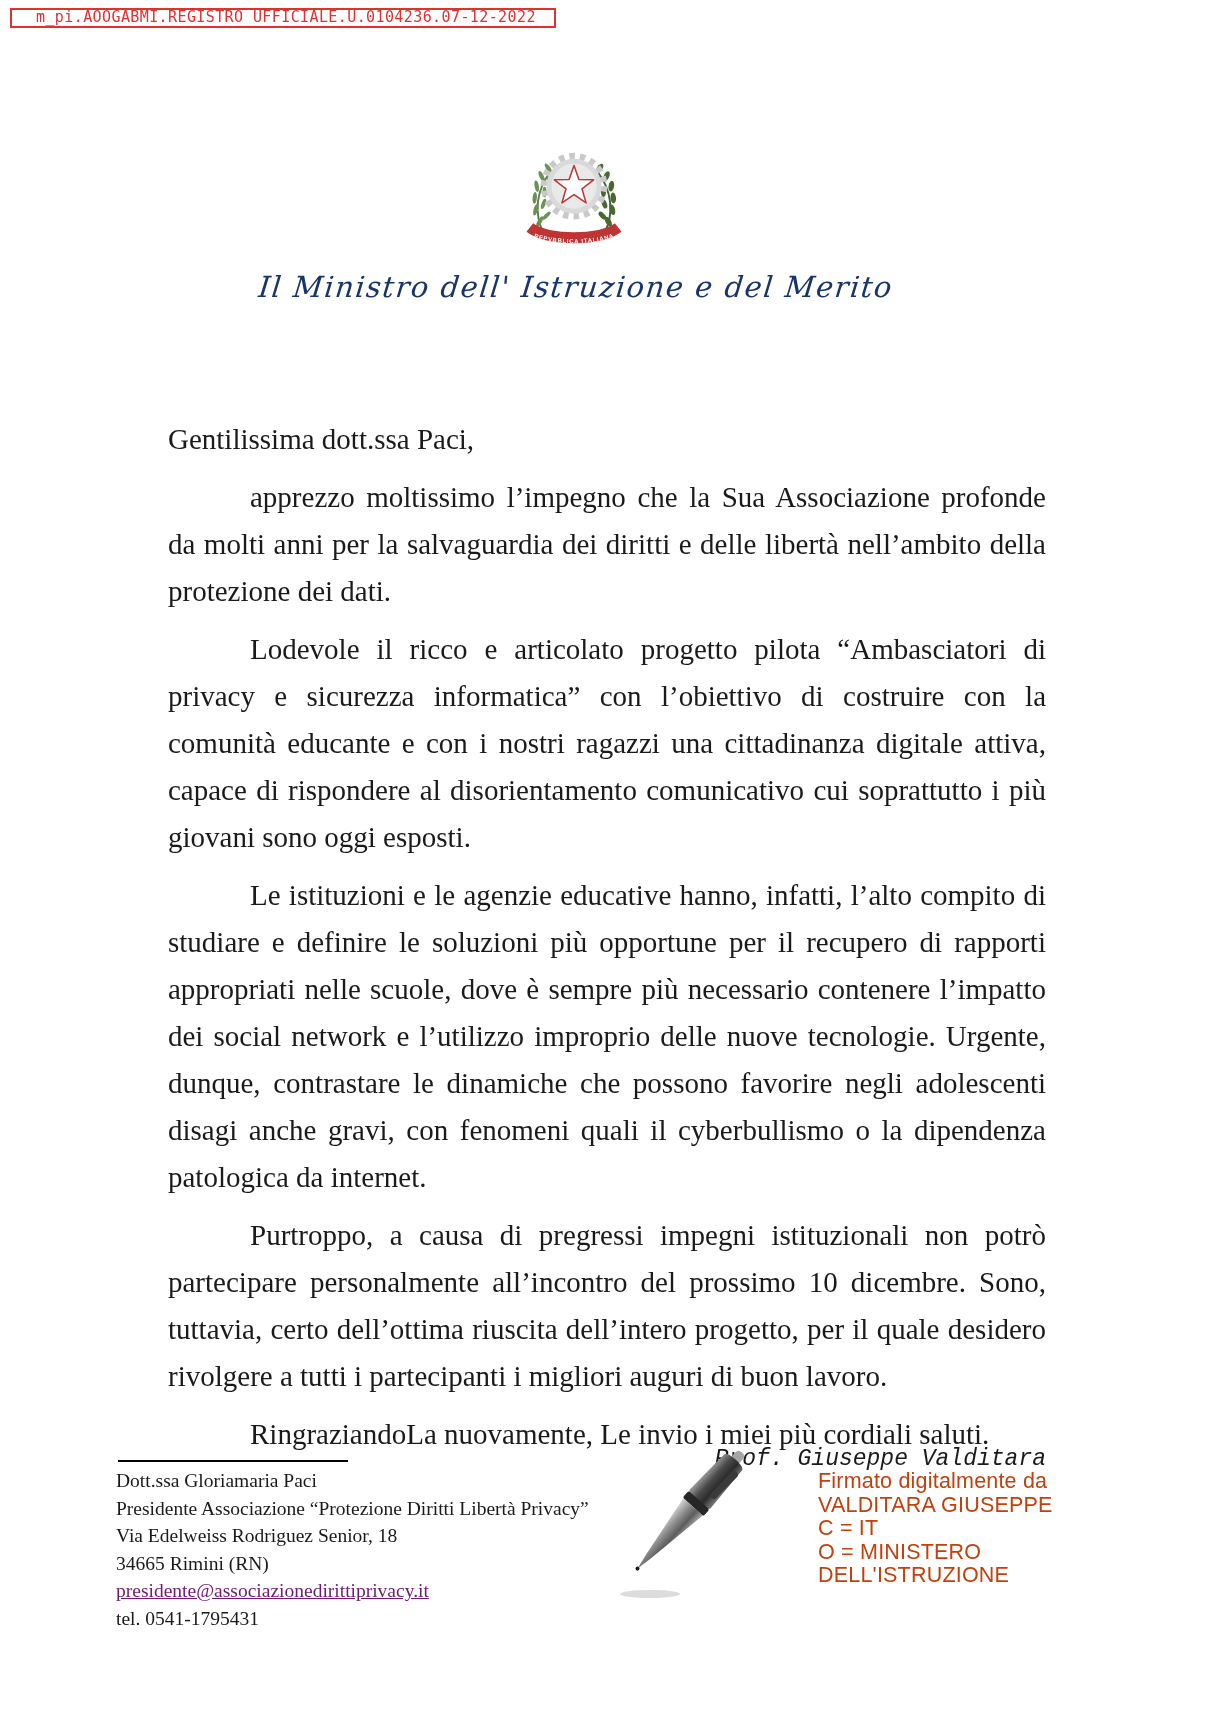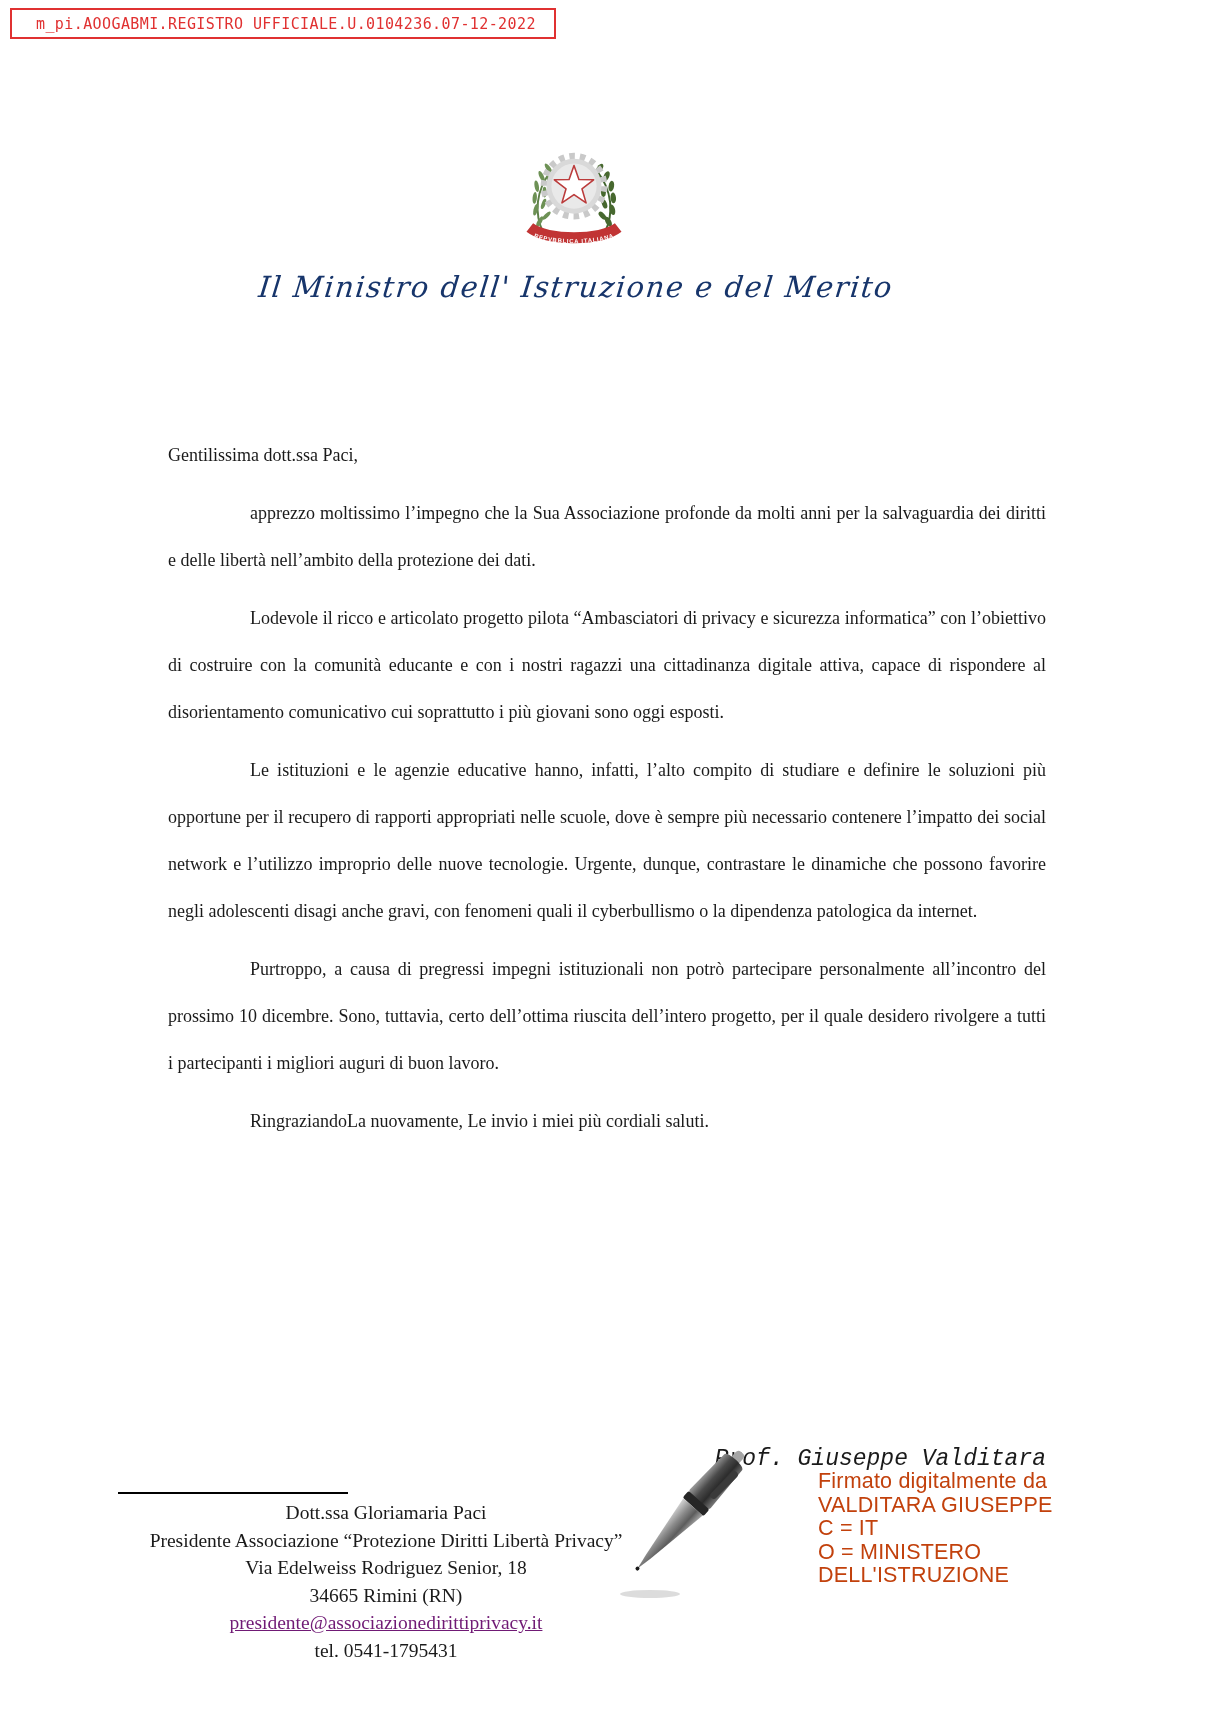--- a/index.html
+++ b/index.html
@@ -7,23 +7,23 @@
     position:relative;
     width:1226px;height:1732px;
     background:#ffffff;
     font-family:"Liberation Serif", serif;
     color:#1a1a1a;
     overflow:hidden;
   }
   
   .stamp{
     position:absolute;left:10px;top:8px;
-    width:546px;height:31px;
+    width:546px;height:20px;
     border:2px solid #e03131;
-    display:flex;align-items:center;
+    display:flex;align-items:flex-end;
     box-sizing:border-box;
     padding-left:24px;
   }
   .stamp span{
     font-family:"DejaVu Sans Mono", monospace;
     font-size:15px;letter-spacing:0.4px;
     color:#e03131;white-space:nowrap;
   }
   
   .emblem{position:absolute;left:500px;top:143px;width:148px;height:108px;}
@@ -33,22 +33,22 @@
     text-align:center;
     font-family:"DejaVu Serif", serif;
     font-style:italic;
     font-size:29px;
     letter-spacing:1.5px;
     color:#17356b;
     transform:skewX(-6deg);
   }
   
   .letter{
-    position:absolute;left:168px;top:432px;width:878px;
-    font-size:18px;line-height:47px;
+    position:absolute;left:168px;top:416px;width:878px;
+    font-size:29px;line-height:47px;
   }
   .letter p{margin:0 0 11px 0;text-align:justify;}
   .letter p.salutation{text-align:left;}
   .letter p.indent{text-indent:82px;}
   .letter p.closing{text-align:left;text-indent:82px;}
   .signature{
     position:absolute;left:168px;top:1446px;width:878px;
     text-align:right;
     font-style:italic;
     font-size:23px;
@@ -58,22 +58,22 @@
   .pen-wrap{position:absolute;left:608px;top:1428px;width:160px;height:180px;}
   .digsig{
     position:absolute;left:818px;top:1470px;width:300px;
     font-family:"Liberation Sans", sans-serif;
     font-size:21.5px;line-height:23.5px;
     color:#c2410c;letter-spacing:0.2px;
     white-space:nowrap;
   }
   
   .recipient{
-    position:absolute;left:116px;top:1492px;width:540px;
-    font-size:19.5px;line-height:27.5px;text-align:center;
+    position:absolute;left:116px;top:1460px;width:540px;
+    font-size:19.5px;line-height:27.5px;
   }
   .recipient .rule{
     width:230px;border-top:2px solid #000;
     margin:0 0 5px 2px;height:0;
   }
   .recipient a{
     color:#701a75;text-decoration:underline;
   }
   .line{display:block;}
 </style>

